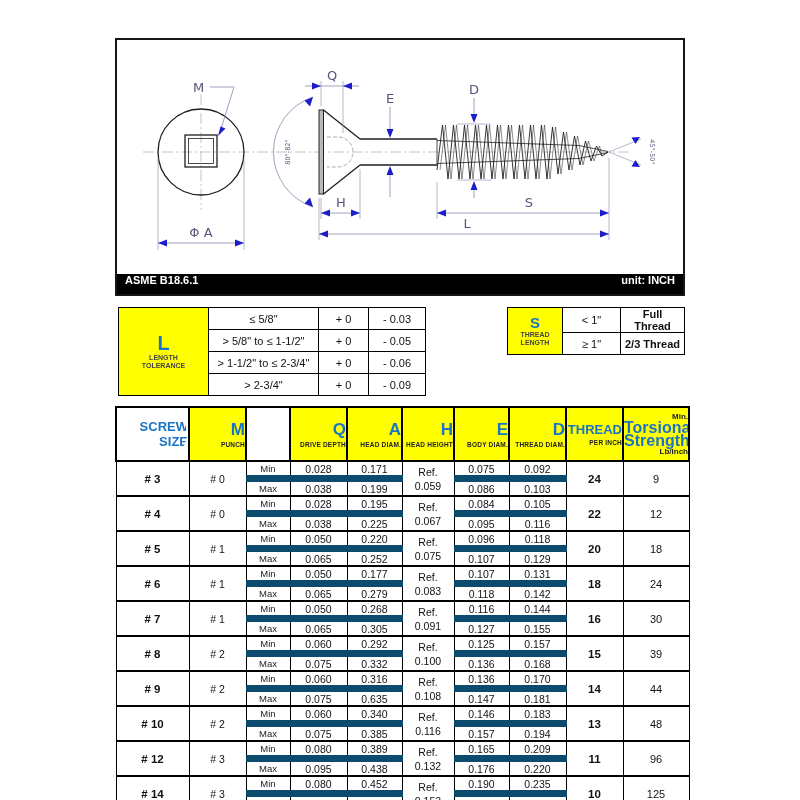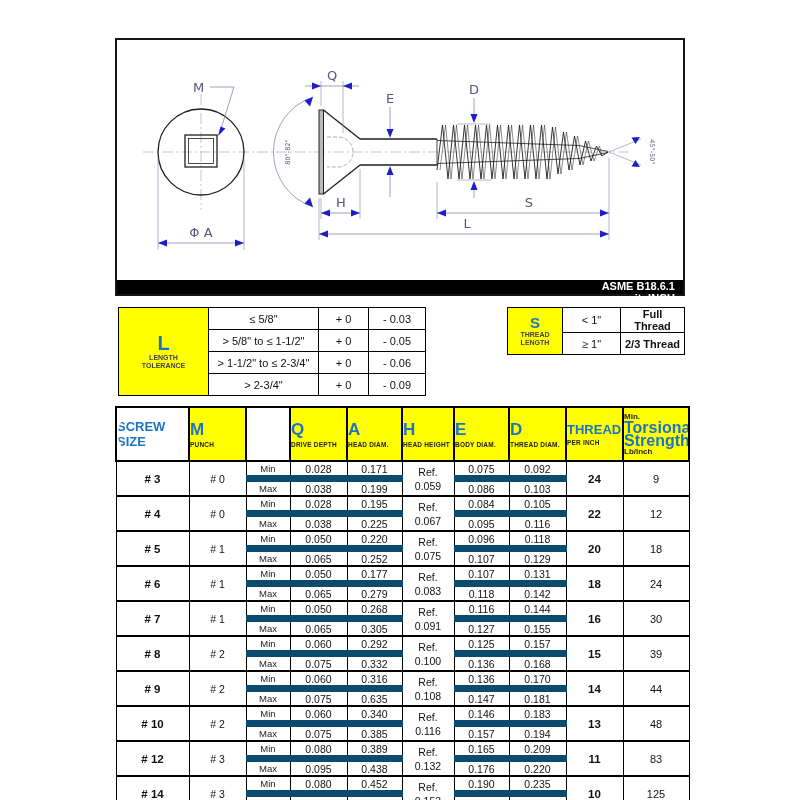--- a/index.html
+++ b/index.html
@@ -1,23 +1,23 @@
 <!DOCTYPE html>
 <html><head>
 <meta charset="utf-8">
 <style>
   html,body{margin:0;padding:0;background:#ffffff;}
   #stage{position:relative;width:800px;height:800px;background:#ffffff;font-family:"Liberation Sans",sans-serif;color:#111;}
 
   
   #panel{position:absolute;left:115px;top:38px;width:570px;height:258px;border:2px solid #161616;box-sizing:border-box;background:#fff;}
   #panel svg{display:block;}
-  #stdbar{position:absolute;left:0;bottom:0;width:100%;height:14px;background:#000;color:#fff;
-           display:flex;justify-content:space-between;align-items:flex-end;box-sizing:border-box;
-           padding:0 8px;font-size:11px;font-weight:bold;flex-direction:column;}
+  #stdbar{position:absolute;left:0;bottom:0;width:100%;height:20px;background:#000;color:#fff;
+           display:flex;justify-content:space-between;align-items:flex-start;box-sizing:border-box;
+           padding:0 8px;font-size:11px;font-weight:bold;}
   .ink{stroke:#1f1f1f;stroke-width:1.3;fill:none;}
   .ink-thin{stroke:#1f1f1f;stroke-width:0.8;fill:none;}
   .zig{stroke:#1f1f1f;stroke-width:0.9;fill:none;}
   .zig2{stroke:#1f1f1f;stroke-width:0.6;fill:none;opacity:.85;}
   .dim{stroke:#9595ba;stroke-width:0.9;fill:none;}
   .dim-thin{stroke:#9595ba;stroke-width:0.7;fill:none;}
   .dash{stroke:#9a9a9a;stroke-width:0.8;fill:none;stroke-dasharray:4 2;}
   .cline{stroke:#b5b5b5;stroke-width:0.8;fill:none;stroke-dasharray:11 3 2 3;}
   .arr{fill:#1d1dcc;stroke:none;}
   .dlabel{font-family:"DejaVu Sans",sans-serif;font-size:13px;fill:#55557e;}
@@ -31,21 +31,21 @@
   .sym-big{font-size:20px;font-weight:bold;color:#1b74c4;line-height:20px;}
   .sym-big-s{font-size:15px;font-weight:bold;color:#1b74c4;line-height:14px;}
   .sym-cap{font-size:7px;font-weight:bold;color:#444;white-space:pre-line;line-height:8px;margin-top:1px;}
   #ltable{position:absolute;left:118px;top:307px;}
   #stable{position:absolute;left:507px;top:307px;}
   td.bold{font-weight:bold;}
 
   
   #maintable{position:absolute;left:115px;top:406px;}
   table.main{border-collapse:collapse;table-layout:fixed;width:573px;background:#fff;}
-  table.main th{border:2px solid #000;height:52px;padding:0;vertical-align:middle;text-align:left;overflow:hidden;}
+  table.main th{border:2px solid #000;height:52px;padding:0;vertical-align:middle;text-align:right;overflow:hidden;}
   table.main td{border:1px solid #000;padding:0;text-align:center;vertical-align:middle;overflow:hidden;}
   th.h-yel{background:#ffff00;}
   th.h-screw{background:#fff;font-size:13px;font-weight:bold;color:#1b74c4;line-height:15px;border-radius:27px;}
   th.h-empty{background:#fff;}
   .hletter{font-size:17px;font-weight:bold;color:#1b74c4;line-height:18px;}
   .hletter-md{font-size:13px;font-weight:bold;color:#1b74c4;line-height:15px;}
   .hcap{font-size:6.5px;font-weight:bold;color:#222;letter-spacing:.2px;margin-top:2px;}
   .hsmall{font-size:8px;font-weight:bold;color:#222;line-height:9px;}
   .hmid{font-size:16px;font-weight:bold;color:#1b74c4;line-height:13px;}
   tr.gtop td{border-top:2px solid #000;}
@@ -453,21 +453,21 @@
             <td class="c-mm">Min</td>
             <td class="c-num">0.080</td>
             <td class="c-num">0.389</td>
             <td class="c-href" rowspan="2">
               <div>Ref.</div>
               <div>0.132</div>
             </td>
             <td class="c-num">0.165</td>
             <td class="c-num">0.209</td>
             <td class="c-thread" rowspan="2">11</td>
-            <td class="c-tors" rowspan="2">83</td>
+            <td class="c-tors" rowspan="2">96</td>
           </tr>
           <tr class="gsub">
             <td class="c-mm">Max</td>
             <td class="c-num">0.095</td>
             <td class="c-num">0.438</td>
             <td class="c-num">0.176</td>
             <td class="c-num">0.220</td>
           </tr>
           <tr class="gtop">
             <td class="c-size" rowspan="2"># 14</td>

